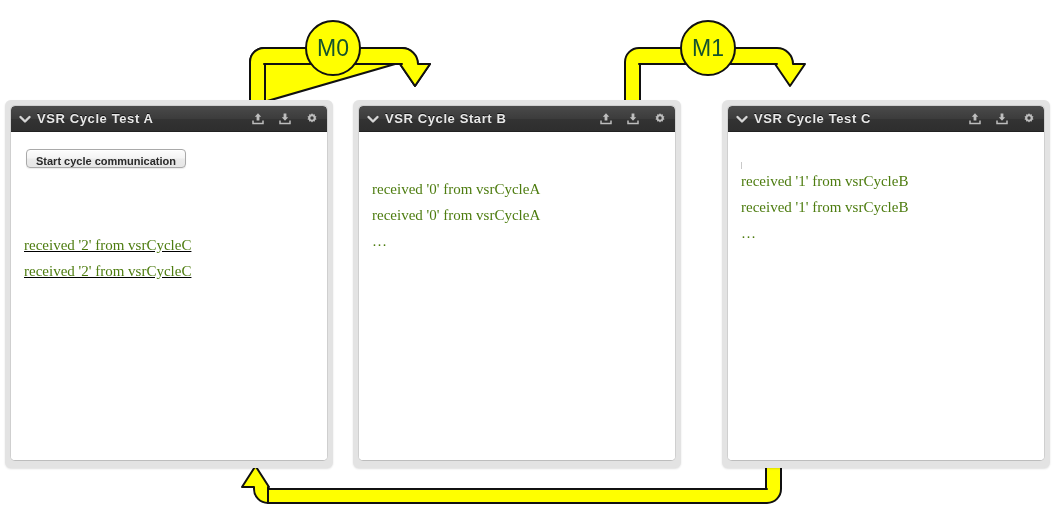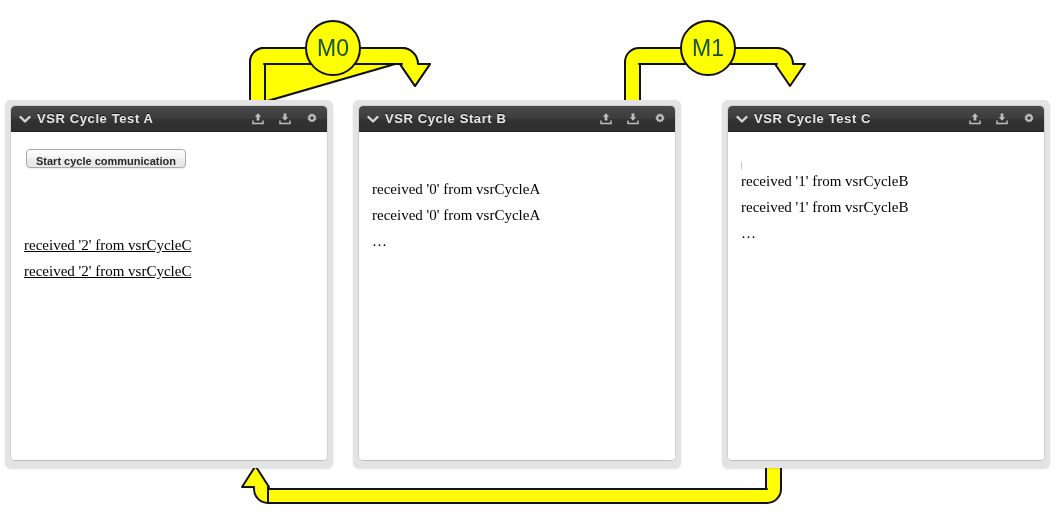--- a/index.html
+++ b/index.html
@@ -114,21 +114,21 @@
 
   
   .log {
     position: absolute;
     left: 13px;
     right: 8px;
   }
   .log-line {
     font-family: "Liberation Serif", serif;
     font-size: 15px;
-    color: #000000;
+    color: #4d7c0f;
     line-height: 26px;
     white-space: nowrap;
   }
   .log-line.ellipsis {
     font-size: 15px;
     letter-spacing: 2px;
   }
   .artifact {
     position: absolute;
     width: 1px;

